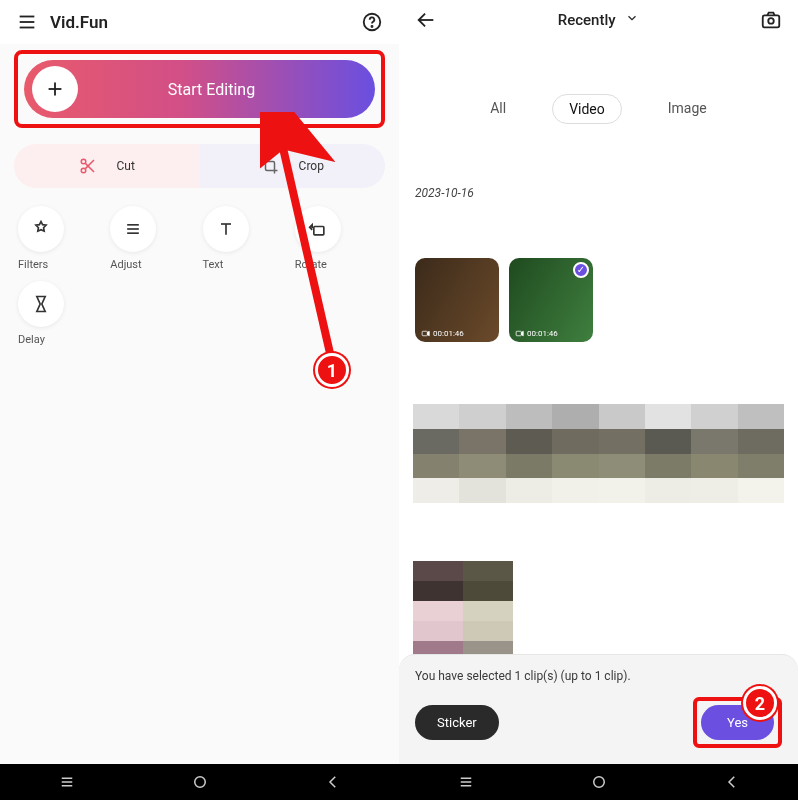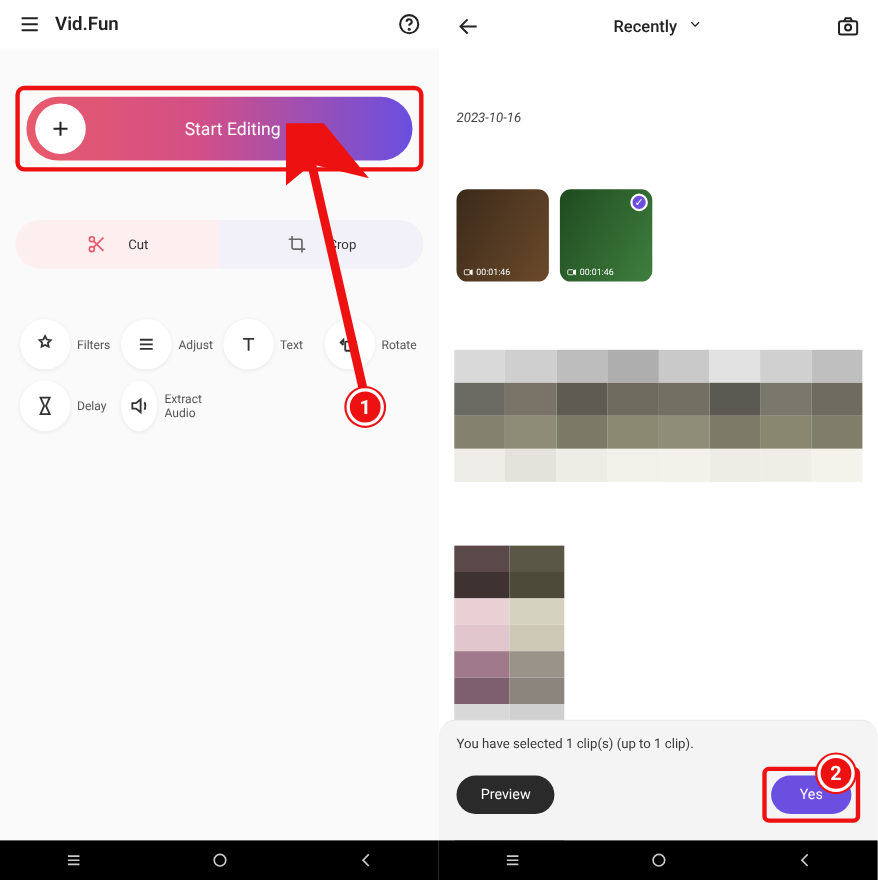--- a/index.html
+++ b/index.html
@@ -84,21 +84,21 @@
   .pill.left .ic { color:#e85a6b; }
 
   
   .tool-grid {
     display:grid;
     grid-template-columns: repeat(4, 1fr);
     gap: 10px 6px;
     padding: 12px 18px;
   }
   .tool {
-    display:flex; flex-direction:row; align-items:center;
+    display:flex; flex-direction:column; 
     gap:6px;
     font-size:11px; color:#555;
   }
   .tool .circ {
     width: 46px; height:46px;
     border-radius:50%;
     background:#fff;
     box-shadow: 0 1px 4px rgba(0,0,0,.08);
     display:flex; align-items:center; justify-content:center;
     color:#333; font-size:18px;
@@ -197,21 +197,21 @@
   .step2 { left: 743px; top: 686px; }
 
   .arrow {
     position:absolute;
     left: 260px; top: 112px;
     width: 90px; height: 258px;
     z-index:25;
     pointer-events:none;
   }
 
-  .lefthalf { flex-shrink:0;gap:28px; }
+  .lefthalf { flex-shrink:0; }
   .righthalf { flex-shrink:0; }
 </style>
 </head>
 <body>
 
 <div class="phone lefthalf">
   <div class="header1">
     <div class="icon-btn">
       <svg width="22" height="22" viewBox="0 0 24 24" fill="none" stroke="currentColor" stroke-width="2">
           <line x1="4" y1="6" x2="20" y2="6"></line>
@@ -303,29 +303,20 @@
       <span>Rotate</span>
     </div>
     <div class="tool">
       <div class="circ">
           <svg width="20" height="20" viewBox="0 0 24 24" fill="none" stroke="currentColor" stroke-width="2">
             <path d="M7 3h10l-4 9 4 9H7l4-9z"></path>
           </svg>
         </div>
       <span>Delay</span>
     </div>
-    <div class="tool">
-      <div class="circ">
-          <svg width="20" height="20" viewBox="0 0 24 24" fill="none" stroke="currentColor" stroke-width="2">
-            <path d="M4 9v6h4l5 4V5L8 9H4z"></path>
-            <path d="M17 8c1.5 1.5 1.5 6.5 0 8"></path>
-          </svg>
-        </div>
-      <span>Extract Audio</span>
-    </div>
   </div>
 
   <div class="blank"></div>
 
   <div class="navbar">
     <span>
         <svg width="18" height="18" viewBox="0 0 24 24" stroke="#ccc" stroke-width="2">
           <line x1="5" y1="7" x2="19" y2="7"></line>
           <line x1="5" y1="12" x2="19" y2="12"></line>
           <line x1="5" y1="17" x2="19" y2="17"></line>
@@ -360,20 +351,25 @@
     </div>
     <div class="icon-btn">
       <svg width="22" height="22" viewBox="0 0 24 24" fill="none" stroke="currentColor" stroke-width="2">
           <rect x="3" y="7" width="18" height="13" rx="2"></rect>
           <circle cx="12" cy="13" r="3"></circle>
           <path d="M8 7l1.5-3h5L16 7"></path>
         </svg>
     </div>
   </div>
 
+  <div class="filter-tabs">
+    <div class="tab">All</div>
+    <div class="tab active">Video</div>
+    <div class="tab">Image</div>
+  </div>
 
   <div class="section-date">2023-10-16</div>
 
   <div class="thumbs-row">
     <div class="thumb" style="background:linear-gradient(120deg,#3b2a1a,#6b4a2a);">
       <div class="meta">
         <svg width="9" height="9" viewBox="0 0 24 24" fill="none" stroke="#fff" stroke-width="2">
             <rect x="3" y="6" width="14" height="12" rx="2"></rect>
             <polygon points="17 9 22 6 22 18 17 15" fill="#fff"></polygon>
           </svg>
@@ -450,21 +446,21 @@
       <div class="px" style="background:#c2c2c2"></div>
     <div class="px" style="background:#8a7d86"></div>
       <div class="px" style="background:#8e8990"></div>
     <div class="px" style="background:#7c6f79"></div>
       <div class="px" style="background:#837e86"></div>
   </div>
 
   <div class="bottom-sheet">
     <div class="sheet-text">You have selected 1 clip(s) (up to 1 clip).</div>
     <div class="sheet-buttons">
-      <div class="preview-btn">Preview</div>
+      <div class="preview-btn">Sticker</div>
       <div class="yes-wrap">
         <div class="yes-btn">Yes</div>
       </div>
     </div>
   </div>
 
   <div class="navbar" style="position:absolute;left:0;right:0;bottom:0;">
     <span>
         <svg width="18" height="18" viewBox="0 0 24 24" stroke="#ccc" stroke-width="2">
           <line x1="5" y1="7" x2="19" y2="7"></line>

